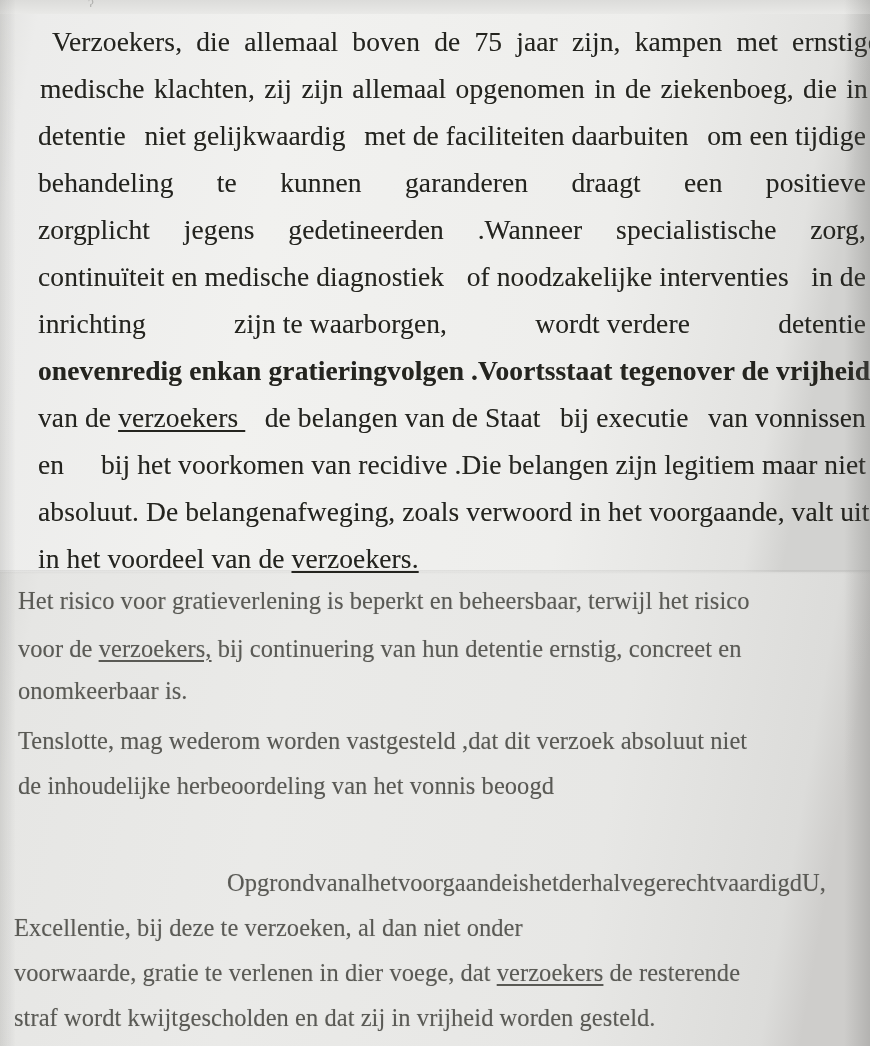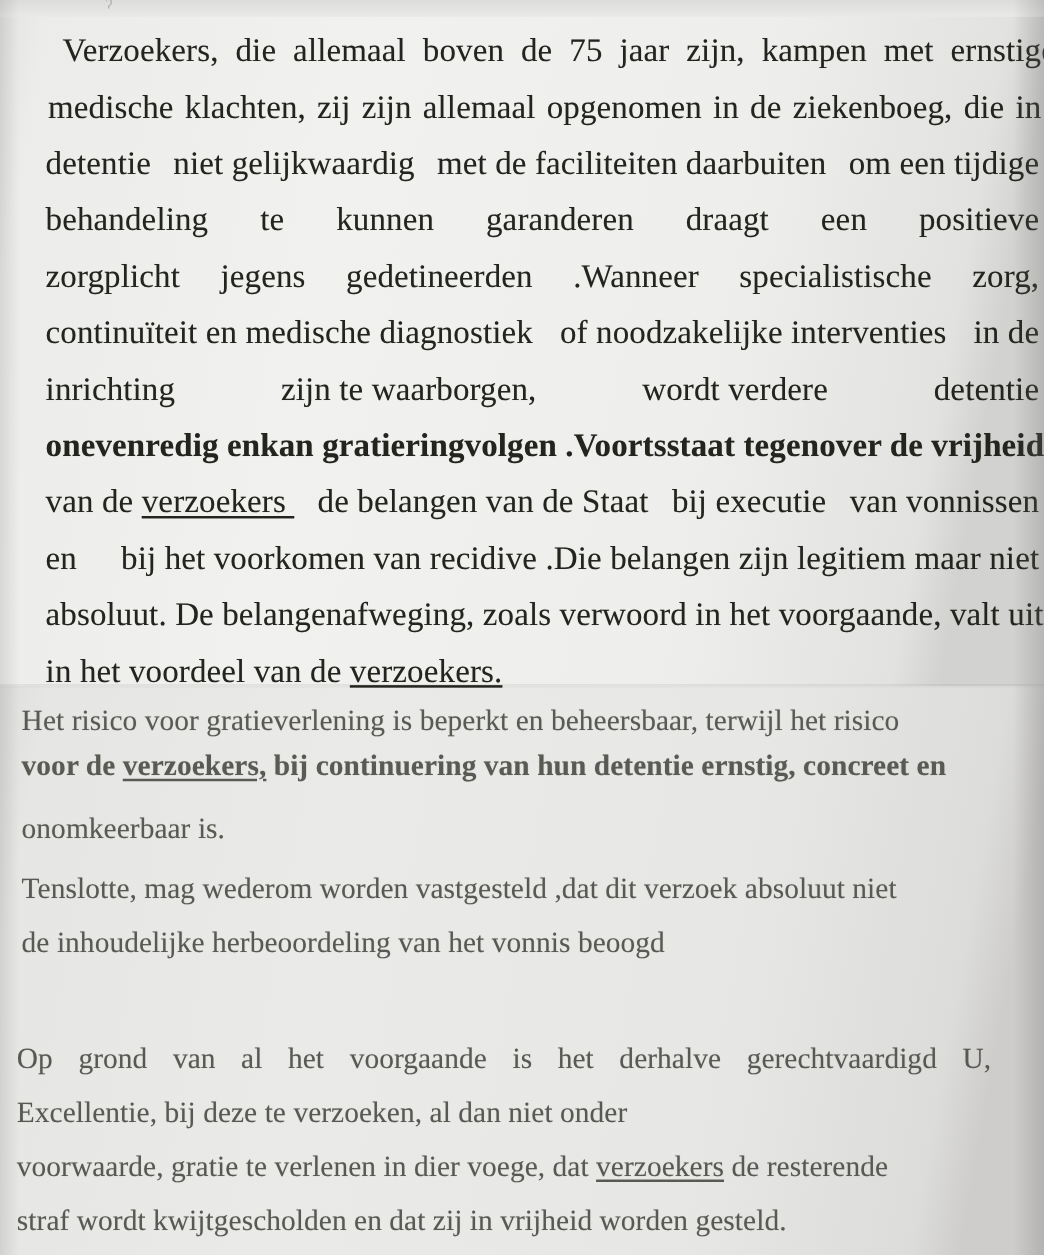--- a/index.html
+++ b/index.html
@@ -253,39 +253,39 @@
     <div class="line" style="top:521px; width:828px;">
       <span>in het voordeel van de </span><u class="uw">verzoekers.</u>
     </div>
 
   </div>
 
   <div class="block para-faded para-risk">
     <div class="line" style="top:0px;">
       <span>Het risico voor gratieverlening is beperkt en beheersbaar, terwijl het risico</span>
     </div>
-    <div class="line" style="top:38px;font-weight:bold;">
+    <div class="line" style="top:48px;">
       <span>voor de </span><u class="uw">verzoekers,</u><span> bij continuering van hun detentie  ernstig, concreet en</span>
     </div>
     <div class="line" style="top:90px;">
       <span>onomkeerbaar is.</span>
     </div>
   </div>
 
   <div class="block para-faded para-tenslotte">
     <div class="line" style="top:0px;">
       <span>Tenslotte, mag wederom worden vastgesteld ,dat dit verzoek  absoluut niet</span>
     </div>
     <div class="line" style="top:45px;">
       <span>de inhoudelijke herbeoordeling van het vonnis beoogd</span>
     </div>
   </div>
 
   <div class="block para-faded para-slot">
-    <div class="line just" style="top:0px; width:812px;">
+    <div class="line just" style="top:0px; width:812px;justify-content:flex-end;">
       <span>Op</span>
       <span>grond</span>
       <span>van</span>
       <span>al</span>
       <span>het</span>
       <span>voorgaande</span>
       <span>is</span>
       <span>het</span>
       <span>derhalve</span>
       <span>gerechtvaardigd</span>

